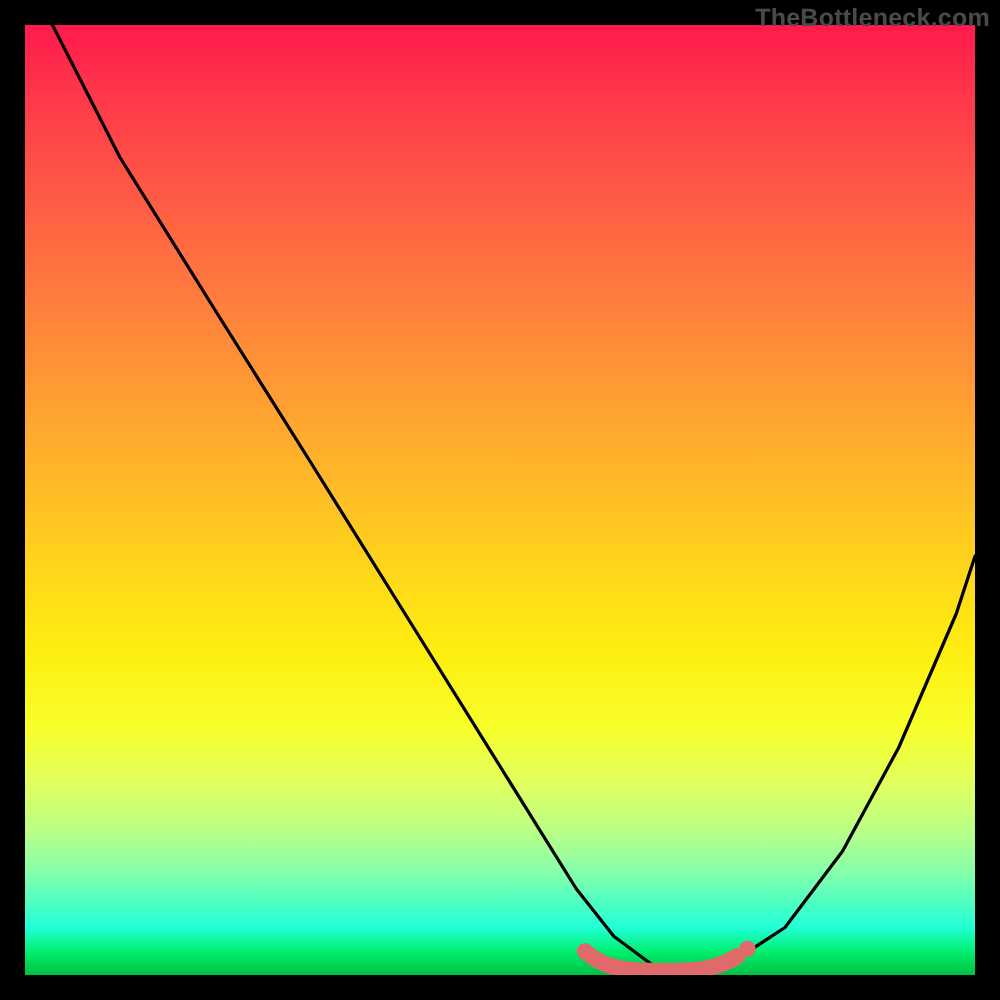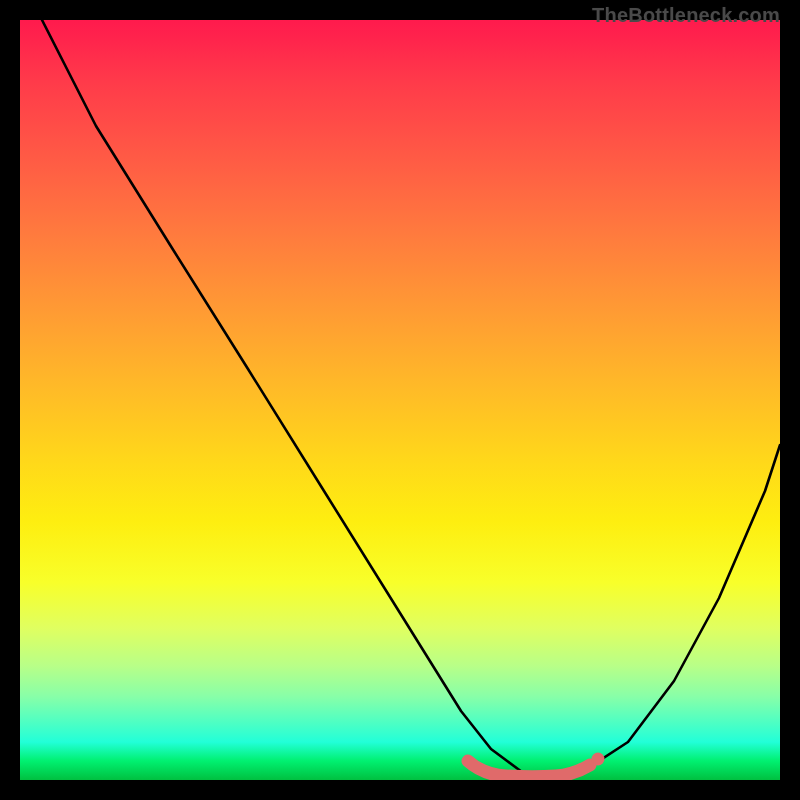--- a/index.html
+++ b/index.html
@@ -40,21 +40,21 @@
       #88ffa8 89%,
       #55ffc0 92%,
       #22ffd8 95%,
       #00f070 97.5%,
       #00c040 100%
     );
   }
   .watermark {
     position: absolute;
     top: 4px;
-    right: 20px;
+    right: 8px;
     color: #4a4a4a;
     font-size: 20px;
     font-weight: 600;
     letter-spacing: 0.2px;
     text-shadow: 0 0 2px rgba(255,255,255,0.05);
     pointer-events: none;
   }
   svg.curves {
     position: absolute;
     left: 0;

